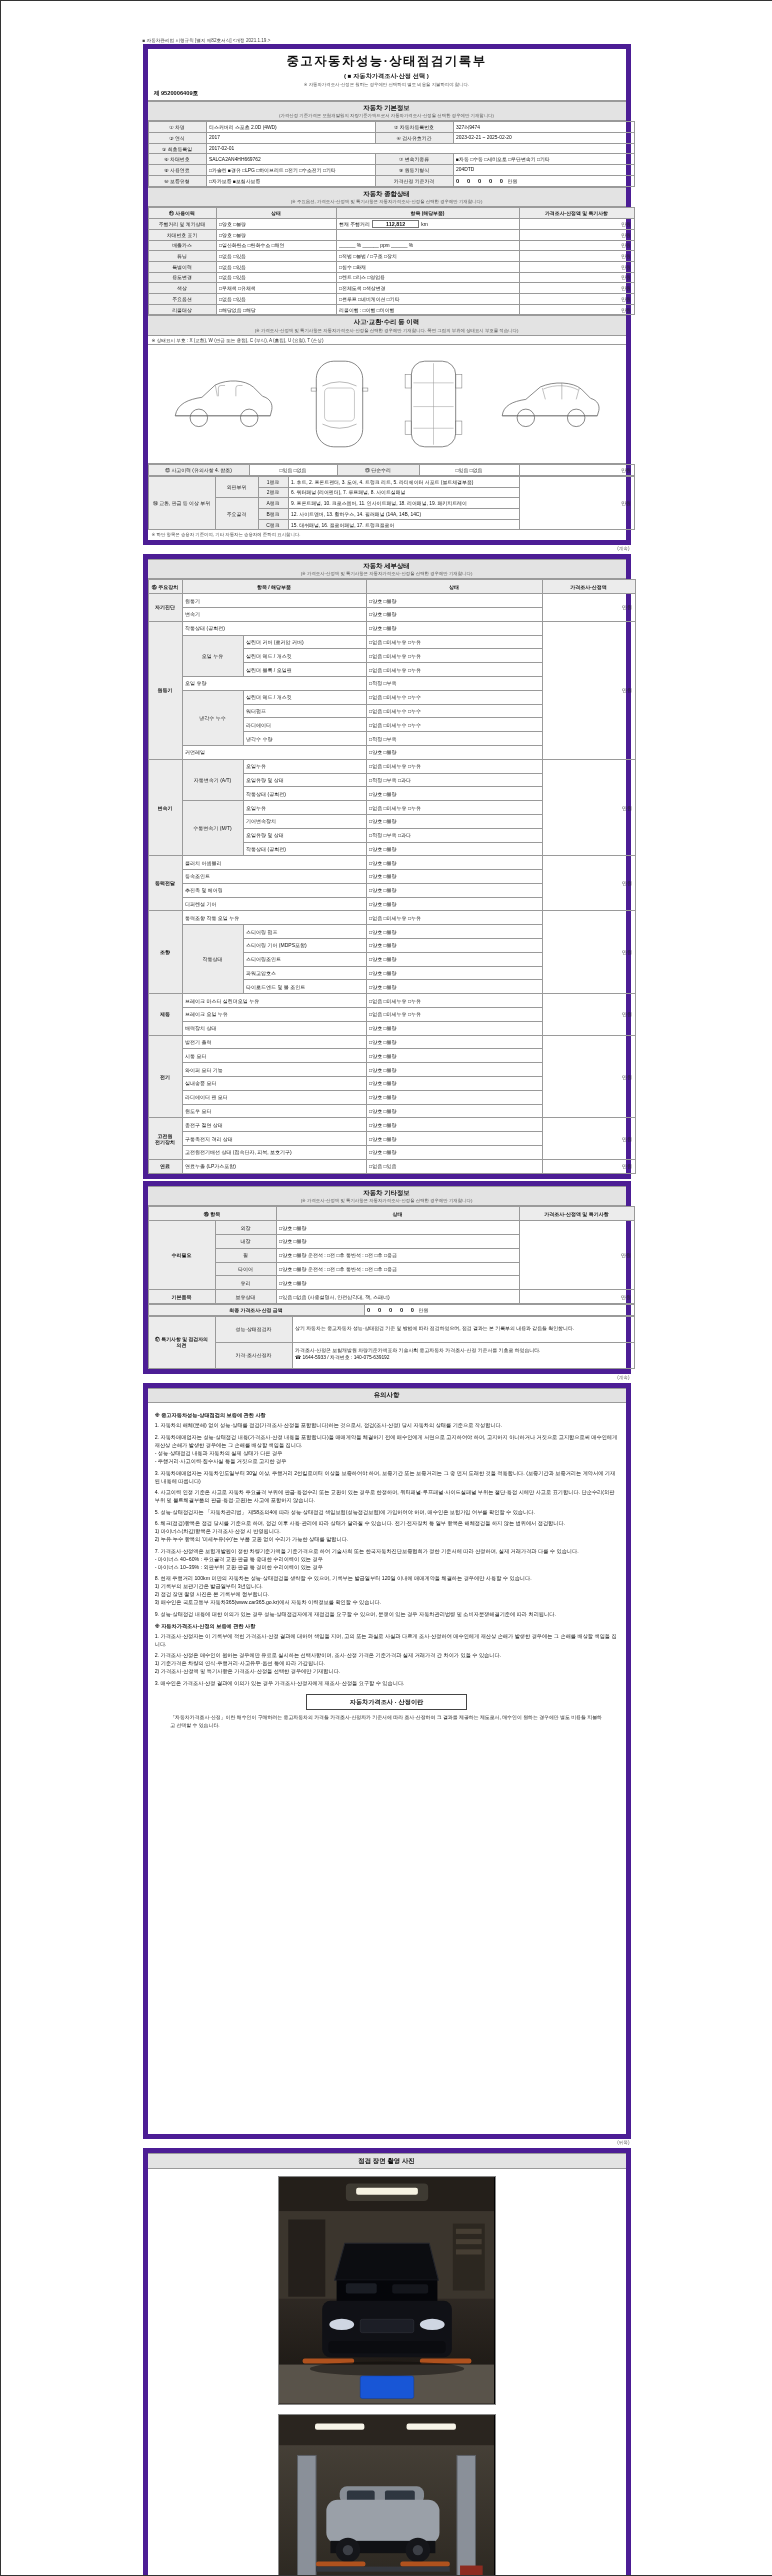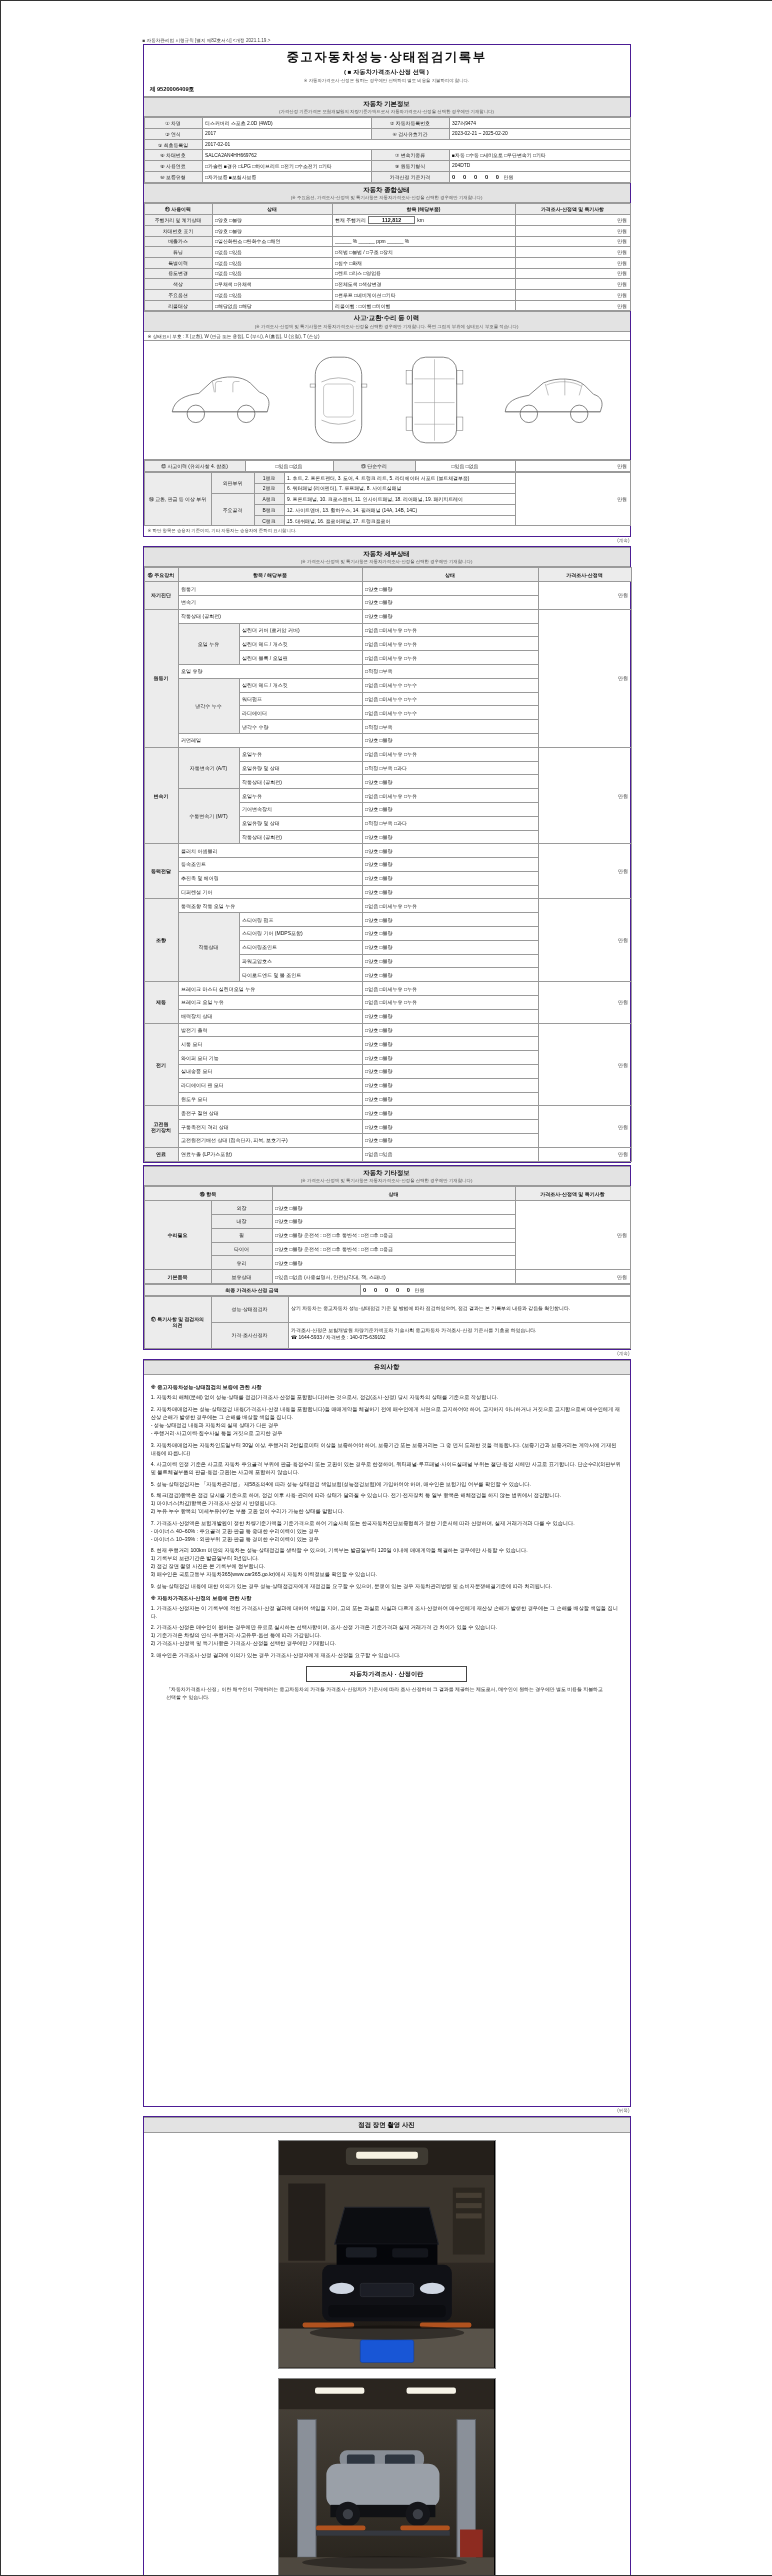--- a/index.html
+++ b/index.html
@@ -3,21 +3,21 @@
 <meta charset="utf-8">
 <style>
   html,body{margin:0;padding:0;}
   body{
     width:773px;height:2576px;background:#ffffff;color:#111;
     font-family:"Liberation Sans","DejaVu Sans",sans-serif;
     border:1px solid #333;box-sizing:border-box;overflow:hidden;position:relative;
   }
   .sheet{width:488px;margin:0 auto;padding-top:37px;}
   .topnote{font-size:4.6px;color:#444;margin-bottom:1px;}
-  .box{border:1px solid #4c1d95;background:#fff;}
+  .box{border:5px solid #4c1d95;background:#fff;}
   .marker{font-size:4.6px;color:#666;text-align:right;padding:1px 1px 3.1px;}
   .gapsm{height:2.1px;}
   .titlewrap{padding:4.1px 5.2px 1px;border-bottom:0.5px solid #9a9a9a;}
   .ttl{text-align:center;font-weight:bold;font-size:12.4px;letter-spacing:1.5px;}
   .sub{text-align:center;font-weight:bold;font-size:6.2px;margin-top:1.5px;}
   .tinynote{text-align:center;font-size:4.4px;color:#555;margin-top:1px;}
   .docno{font-weight:bold;font-size:5.7px;margin:3.1px 0 1px 1px;}
   .band{background:#e3e3e3;text-align:center;font-weight:bold;font-size:6.4px;
         padding:2.1px 1px;border-bottom:0.5px solid #9a9a9a;border-top:0.5px solid #9a9a9a;}
   .bandnote{display:block;font-weight:normal;font-size:4.4px;color:#555;margin-top:0.5px;}

